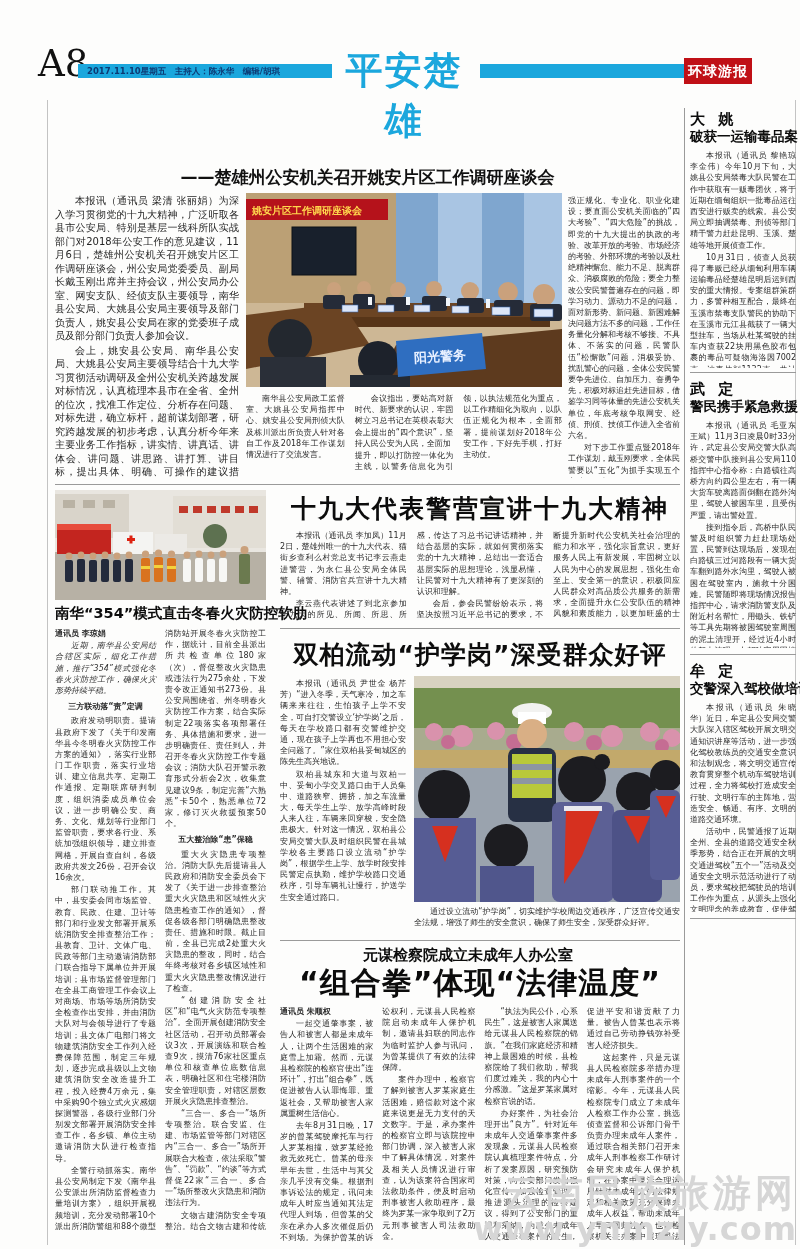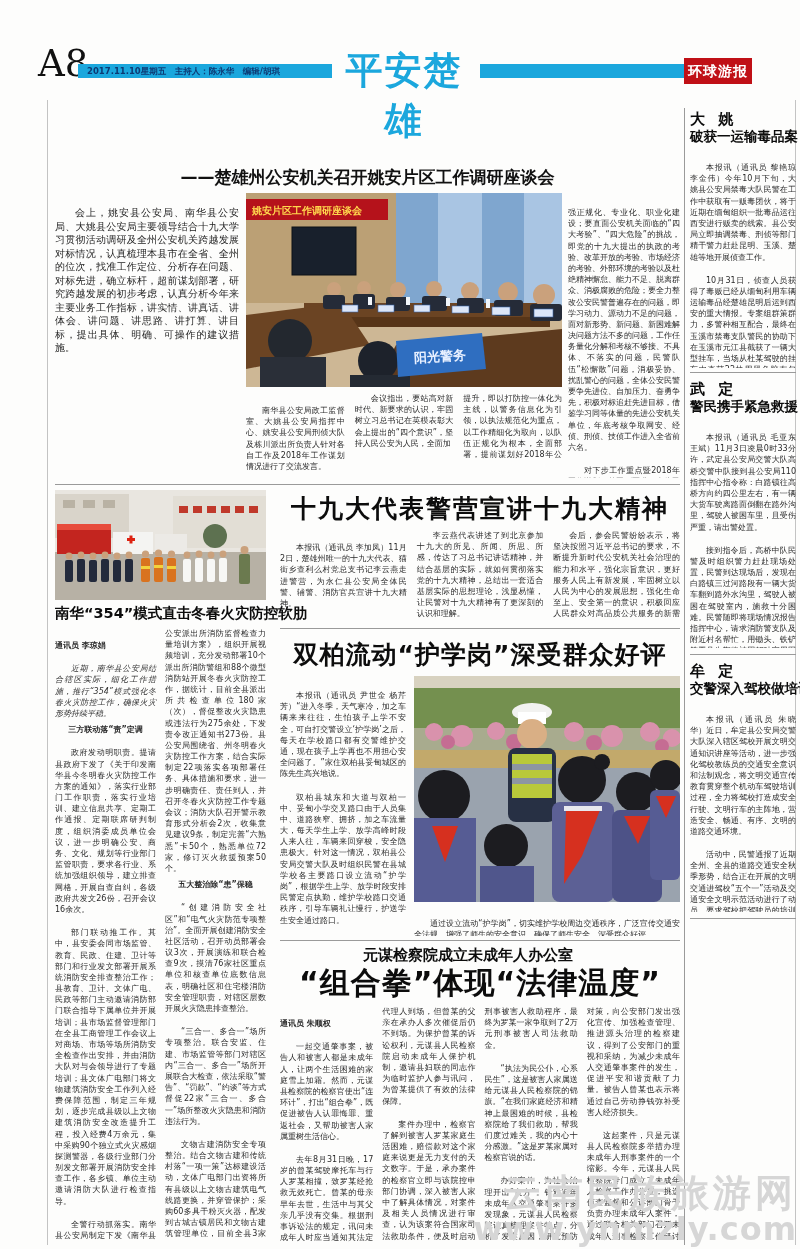--- a/index.html
+++ b/index.html
@@ -16,21 +16,21 @@
   .section-title{font-size:37px;font-weight:900;color:#1ba7dd;letter-spacing:2px;text-align:center;}
   .masthead{background:#c01016;color:#fff;font-size:14px;font-weight:900;text-align:center;
             line-height:26px;letter-spacing:1px;}
   
   .main-title{font-size:45px;font-weight:900;letter-spacing:3px;text-align:center;color:#0c0c0c;white-space:nowrap;}
   .main-sub{font-size:17px;font-weight:bold;text-align:center;color:#111;}
   .art-title-lg{font-weight:900;text-align:center;color:#0c0c0c;white-space:nowrap;}
   
   .bt{font-size:10px;line-height:1.35;text-align:justify;color:#252525;}
   .bt8{font-size:8px;line-height:1.4;text-align:justify;color:#2a2a2a;}
-  .bt p,.bt8 p{margin:12px 0 1px 0;text-indent:2em;}
+  .bt p,.bt8 p{margin:0 0 1px 0;text-indent:2em;}
   p.noind{text-indent:0;}
   .byline{font-weight:bold;text-indent:0 !important;}
   .intro{font-style:italic;color:#333;}
   .subhead{font-weight:bold;text-align:center;text-indent:0 !important;margin:5px 0 3px 0 !important;}
   .clip{overflow:hidden;}
   .cols3{column-count:3;column-gap:10px;column-fill:auto;}
   .cols2{column-count:2;column-gap:9px;column-fill:auto;}
   .cols4{column-count:4;column-gap:9px;column-fill:auto;}
   
   .sb-region{font-size:15px;font-weight:900;letter-spacing:4px;color:#0c0c0c;}
@@ -54,20 +54,21 @@
   <div class="abs cyanbar" style="left:78px;top:64px;width:254px;">
     <div class="dateline">2017.11.10星期五　主持人：陈永华　编辑/胡琪</div>
   </div>
   <div class="abs section-title" style="left:334px;top:46px;width:140px;">平安楚雄</div>
   <div class="abs cyanbar" style="left:480px;top:64px;width:232px;"></div>
   <div class="abs masthead" style="left:684px;top:58px;width:68px;height:26px;">环球游报</div>
 
   <div class="abs main-sub" style="left:55px;top:166px;width:625px;">——楚雄州公安机关召开姚安片区工作调研座谈会</div>
 
   <div class="abs bt clip" style="left:55px;top:194px;width:184px;height:284px;">
+    <p>本报讯（通讯员 梁清 张丽娟）为深入学习贯彻党的十九大精神，广泛听取各县市公安局、特别是基层一线科所队实战部门对2018年公安工作的意见建议，11月6日，楚雄州公安机关召开姚安片区工作调研座谈会，州公安局党委委员、副局长戴玉刚出席并主持会议，州公安局办公室、网安支队、经侦支队主要领导，南华县公安局、大姚县公安局主要领导及部门负责人，姚安县公安局在家的党委班子成员及部分部门负责人参加会议。</p>
     <p>会上，姚安县公安局、南华县公安局、大姚县公安局主要领导结合十九大学习贯彻活动调研及全州公安机关跨越发展对标情况，认真梳理本县市在全省、全州的位次，找准工作定位、分析存在问题、对标先进，确立标杆，超前谋划部署，研究跨越发展的初步考虑，认真分析今年来主要业务工作指标，讲实情、讲真话、讲体会、讲问题、讲思路、讲打算、讲目标，提出具体、明确、可操作的建议措施。</p>
 
   </div>
 
   <div class="abs" style="left:246px;top:193px;width:316px;height:194px;">
     <svg width="316" height="194" viewBox="0 0 316 194">
       <rect width="316" height="194" fill="#cdb795"></rect>
       <rect x="0" y="0" width="150" height="110" fill="#bba075"></rect>
       <rect x="150" y="0" width="42" height="116" fill="#7fa6cf"></rect>
       <rect x="192" y="0" width="44" height="116" fill="#a9c5e3"></rect>
@@ -204,20 +205,21 @@
   </div>
   <div class="abs art-title-lg" style="left:55px;top:604px;width:211px;font-size:14.5px;">南华“354”模式直击冬春火灾防控软肋</div>
   <div class="abs bt8 cols2 clip" style="left:55px;top:628px;width:211px;height:614px;">
     <p class="byline">通讯员 李琼娟</p>
     <p class="intro">近期，南华县公安局结合辖区实际，细化工作措施，推行“354”模式强化冬春火灾防控工作，确保火灾形势持续平稳。</p>
     <p class="subhead">三方联动落“责”定调</p>
     <p>政府发动明职责。提请县政府下发了《关于印发南华县今冬明春火灾防控工作方案的通知》，落实行业部门工作职责，落实行业培训、建立信息共享、定期工作通报、定期联席研判制度，组织消委成员单位会议，进一步明确公安、商务、文化、规划等行业部门监管职责，要求各行业、系统加强组织领导，建立排查网格，开展自查自纠，各级政府共发文26份，召开会议16余次。</p>
     <p>部门联动推工作。其中，县安委会同市场监管、教育、民政、住建、卫计等部门和行业发文部署开展系统消防安全排查整治工作；县教育、卫计、文体广电、民政等部门主动邀请消防部门联合指导下属单位并开展培训；县市场监督管理部门在全县工商管理工作会议上对商场、市场等场所消防安全检查作出安排，并由消防大队对与会领导进行了专题培训；县文体广电部门将文物建筑消防安全工作列入经费保障范围，制定三年规划，逐步完成县级以上文物建筑消防安全改造提升工程，投入经费4万余元，集中采购90个独立式火灾感烟探测警器，各级行业部门分别发文部署开展消防安全排查工作，各乡镇、单位主动邀请消防大队进行检查指导。</p>
     <p>全警行动抓落实。南华县公安局制定下发《南华县公安派出所消防监督检查力量培训方案》，组织开展视频培训，充分发动部署10个派出所消防警组和88个微型消防站开展冬春火灾防控工作，据统计，目前全县派出所共检查单位180家（次），督促整改火灾隐患或违法行为275余处，下发责令改正通知书273份。县公安局围绕省、州冬明春火灾防控工作方案，结合实际制定22项落实各项部署任务、具体措施和要求，进一步明确责任、责任到人，并召开冬春火灾防控工作专题会议；消防大队召开警示教育形式分析会2次，收集意见建议9条，制定完善“六熟悉”卡50个，熟悉单位72家，修订灭火救援预案50个。</p>
     <p class="subhead">五大整治除“患”保稳</p>
+    <p>重大火灾隐患专项整治。消防大队先后提请县人民政府和消防安全委员会下发了《关于进一步排查整治重大火灾隐患和区域性火灾隐患检查工作的通知》，督促各级各部门明确隐患整改责任、措施和时限。截止目前，全县已完成2处重大火灾隐患的整改，同时，结合年终考核对各乡镇区域性和重大火灾隐患整改情况进行了检查。</p>
     <p>“创建消防安全社区”和“电气火灾防范专项整治”。全面开展创建消防安全社区活动，召开动员部署会议3次，开展演练和联合检查9次，摸清76家社区重点单位和核查单位底数信息表，明确社区和住宅楼消防安全管理职责，对辖区层数开展火灾隐患排查整治。</p>
     <p>“三合一、多合一”场所专项整治。联合安监、住建、市场监管等部门对辖区内“三合一、多合一”场所开展联合大检查，依法采取“警告”、“罚款”、“约谈”等方式督促22家“三合一、多合一”场所整改火灾隐患和消防违法行为。</p>
     <p>文物古建消防安全专项整治。结合文物古建和传统村落“一项一策”达标建设活动，文体广电部门出资将所有县级以上文物古建筑电气线路更换，并穿管保护；采购60多具干粉灭火器，配发到古城古镇居民和文物古建筑管理单位，目前全县3家县级以上文物古建筑全部达标。</p>
 
   </div>
 
   <div class="abs art-title-lg" style="left:280px;top:492px;width:400px;font-size:25px;letter-spacing:2px;">十九大代表警营宣讲十九大精神</div>
   <div class="abs bt8 cols3 clip" style="left:280px;top:530px;width:400px;height:92px;">
     <p>本报讯（通讯员 李加凤）11月2日，楚雄州唯一的十九大代表、猫街乡查利么村党总支书记李云燕走进警营，为永仁县公安局全体民警、辅警、消防官兵宣讲十九大精神。</p>
     <p>李云燕代表讲述了到北京参加十九大的所见、所闻、所思、所感，传达了习总书记讲话精神，并结合基层的实际，就如何贯彻落实党的十九大精神，总结出一套适合基层实际的思想理论，浅显易懂，让民警对十九大精神有了更深刻的认识和理解。</p>

